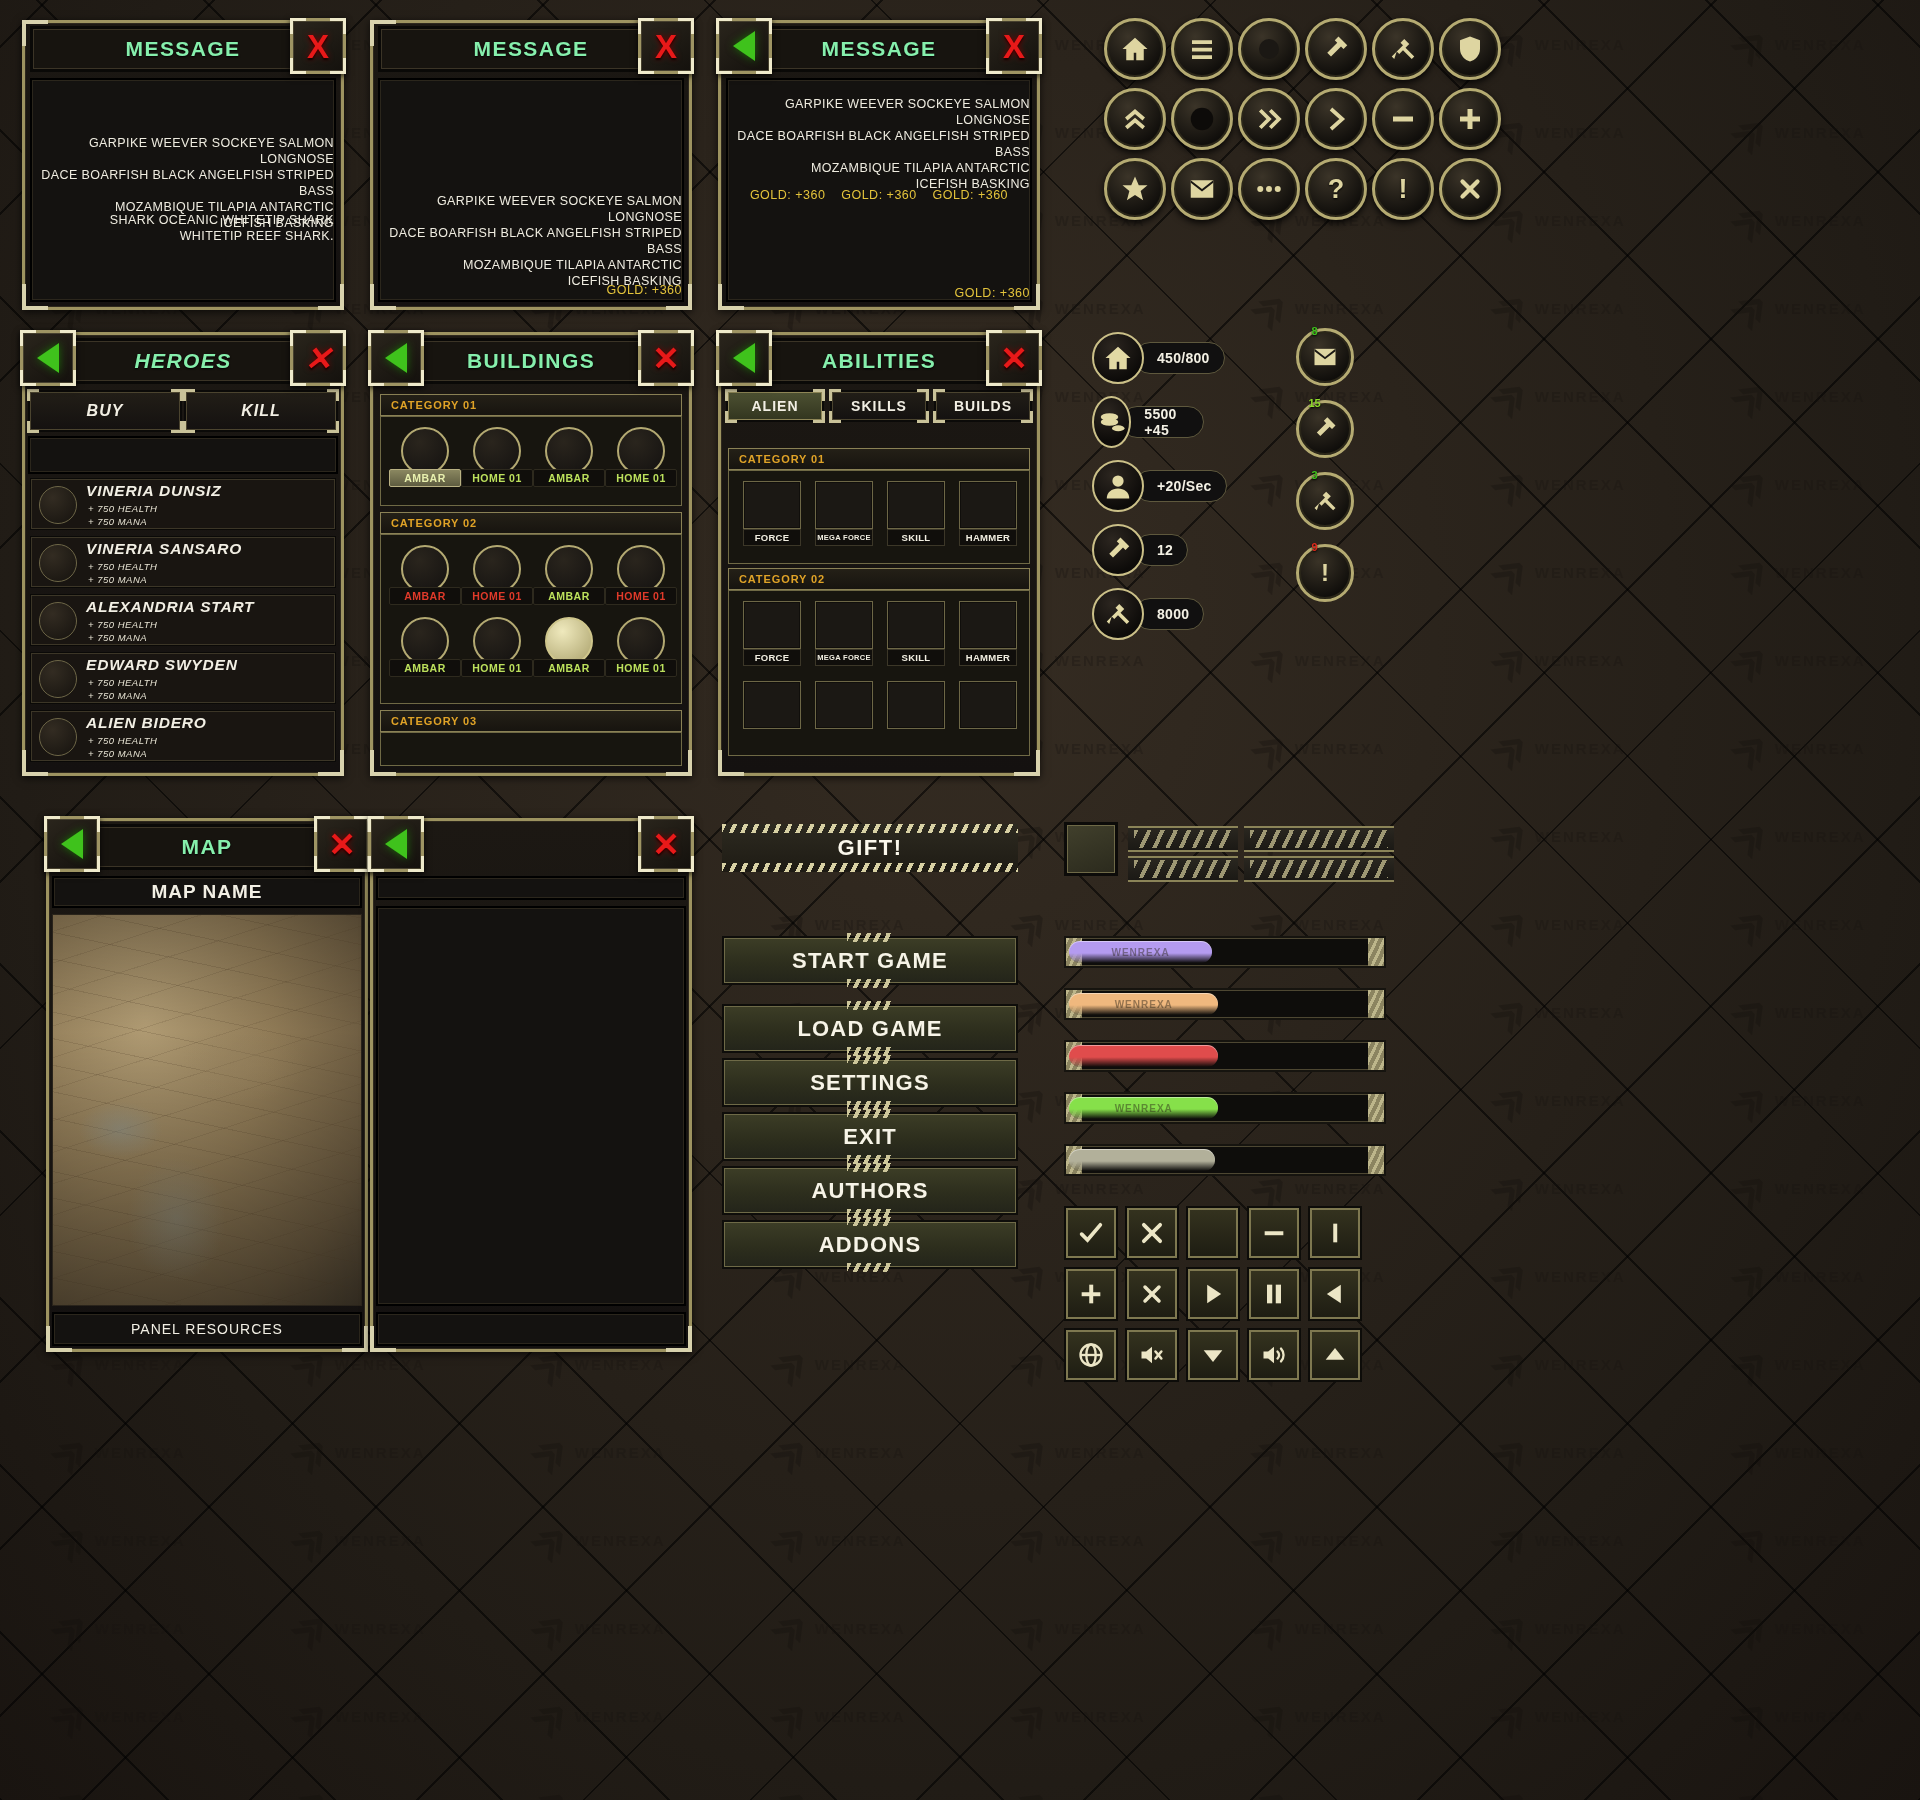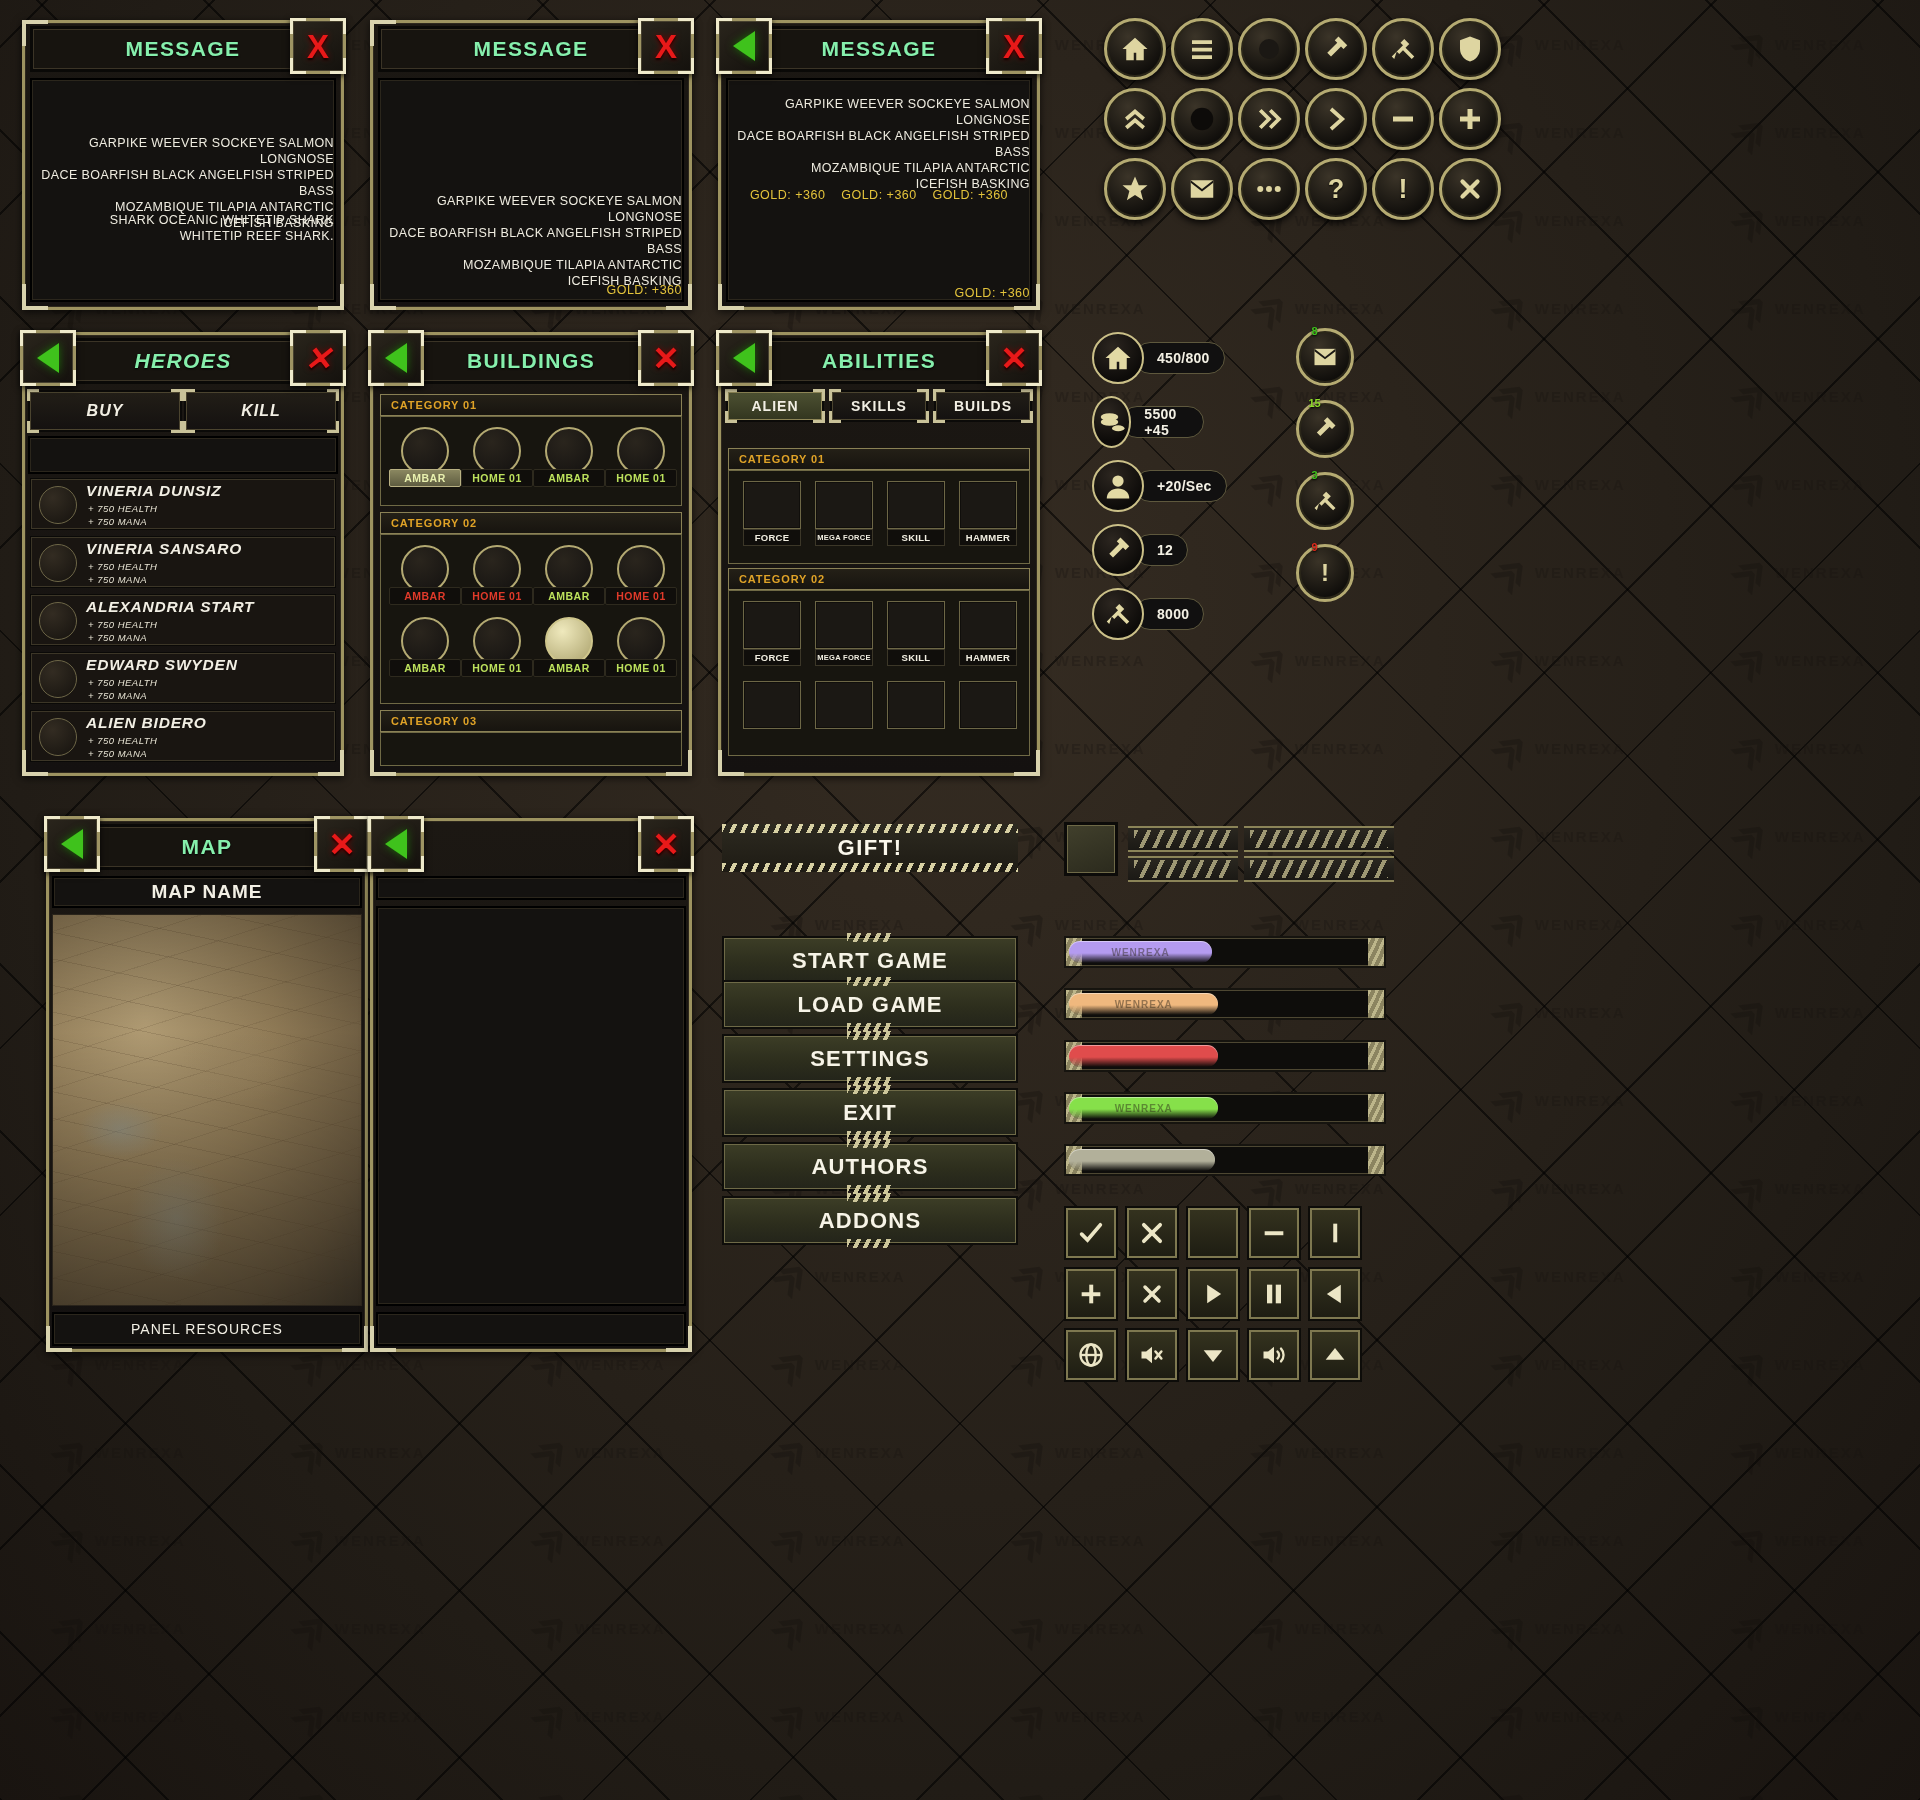--- a/index.html
+++ b/index.html
@@ -856,21 +856,21 @@
   <div class="field" style="left:6px;right:6px;top:494px;height:34px;"></div>
 </div>
 
 <div class="gifthdr" style="left:722px;top:824px;width:296px;">
   <div class="orn" style="top:0;"></div>
   <div class="orn" style="bottom:0;"></div>
   <span>GIFT!</span>
 </div>
 
 <div style="position:absolute;left:722px;top:936px;width:296px;">
-  <div style="position:relative;height:44px;">
+  <div style="position:relative;height:68px;">
       <div class="menubtn">
     <span>START GAME</span>
       </div>
     </div>
   <div style="position:relative;height:54px;">
       <div class="menubtn">
     <span>LOAD GAME</span>
       </div>
     </div>
   <div style="position:relative;height:54px;">

